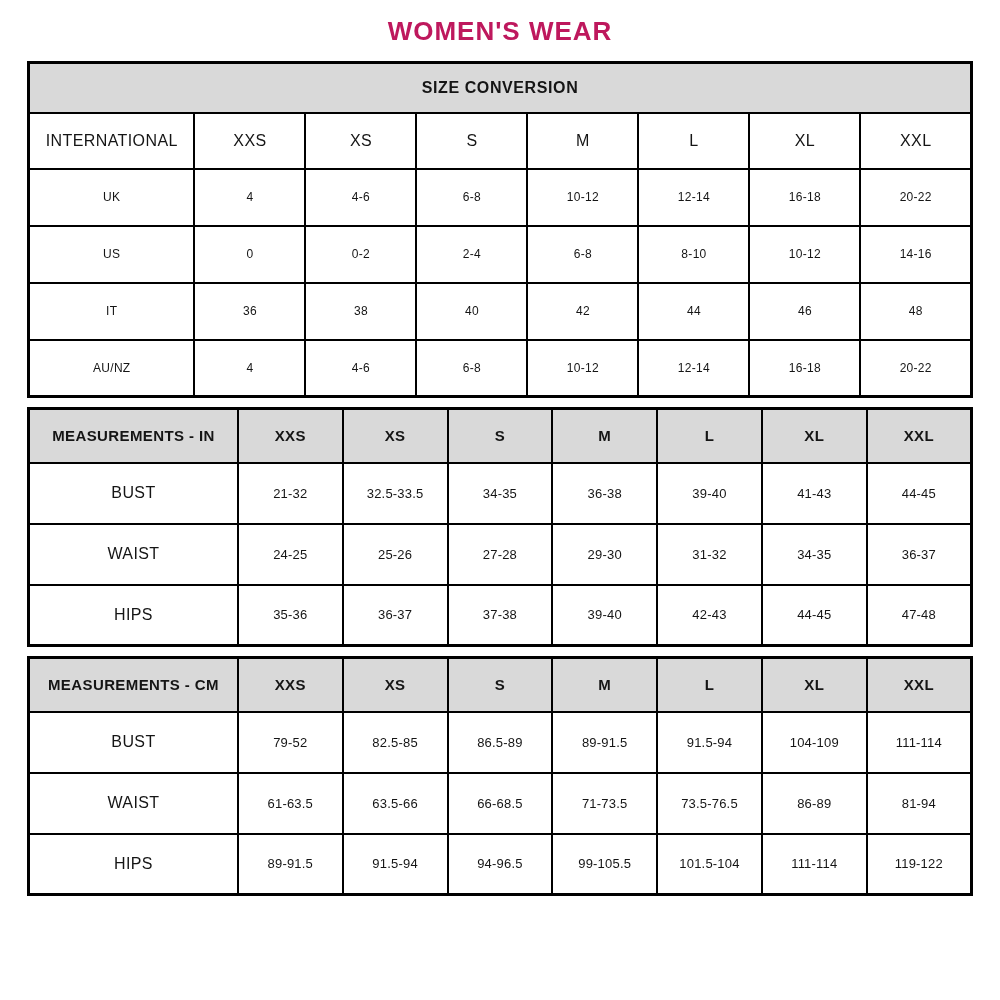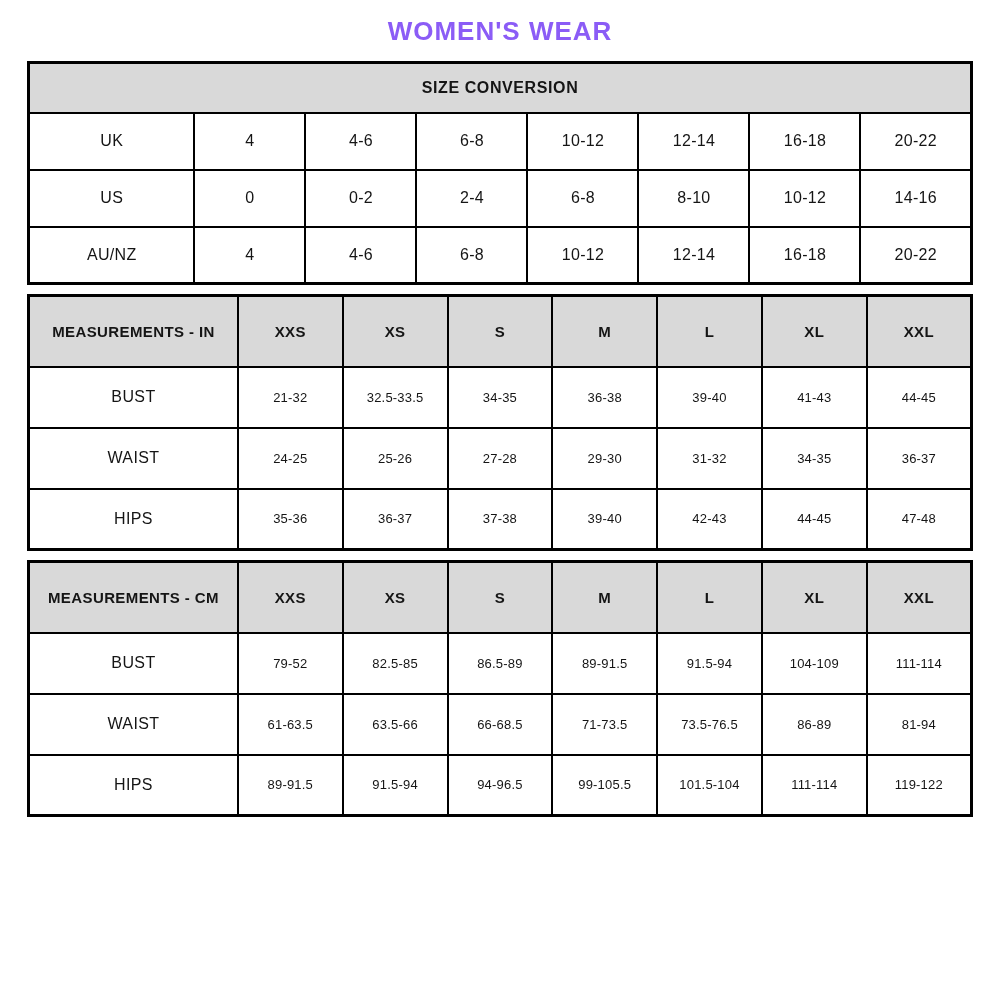--- a/index.html
+++ b/index.html
@@ -14,21 +14,21 @@
   .sheet {
     width: 1000px;
     padding: 8px 27px 10px 27px;
   }
   h1.page-title {
     text-align: center;
     font-size: 26px;
     font-weight: 700;
     letter-spacing: 1px;
     margin: 8px 0 14px 0;
-    color: #8b5cf6;
+    color: #be185d;
   }
   table.tbl {
     border-collapse: collapse;
     width: 100%;
     table-layout: fixed;
     border: 3px solid #000;
     margin-bottom: 9px;
   }
   .tbl th, .tbl td {
     border: 2px solid #000;
@@ -47,27 +47,27 @@
   }
   .conv thead tr.colrow th {
     height: 56px;
     font-weight: 400;
     font-size: 16px;
     letter-spacing: 0.4px;
     background: #ffffff;
   }
   .conv tbody td {
     height: 57px;
-    font-size: 16px;
+    font-size: 12px;
     letter-spacing: 0.3px;
   }
   
   .meas thead th {
     background: #d9d9d9;
-    height: 71px;
+    height: 54px;
     font-size: 15px;
     font-weight: 700;
     letter-spacing: 0.4px;
   }
   .meas tbody td {
     height: 61px;
     font-size: 13px;
     letter-spacing: 0.2px;
   }
   .meas tbody td.rowlabel {
@@ -89,20 +89,30 @@
         <col style="width:11.77%">
         <col style="width:11.77%">
       <col style="width:11.77%">
         <col style="width:11.77%">
         <col style="width:11.77%">
         <col style="width:11.77%">
     </colgroup>
     <thead>
       <tr class="banner-row">
         <th class="banner" colspan="8">SIZE CONVERSION</th>
+      </tr>
+      <tr class="colrow">
+        <th>INTERNATIONAL</th>
+        <th>XXS</th>
+        <th>XS</th>
+        <th>S</th>
+        <th>M</th>
+        <th>L</th>
+        <th>XL</th>
+        <th>XXL</th>
       </tr>
     </thead>
     <tbody>
         <tr>
           <td class="rowlabel">UK</td>
           <td>4</td>
           <td>4-6</td>
           <td>6-8</td>
           <td>10-12</td>
           <td>12-14</td>
@@ -111,20 +121,30 @@
         </tr>
         <tr>
           <td class="rowlabel">US</td>
           <td>0</td>
           <td>0-2</td>
           <td>2-4</td>
           <td>6-8</td>
           <td>8-10</td>
           <td>10-12</td>
           <td>14-16</td>
+        </tr>
+        <tr>
+          <td class="rowlabel">IT</td>
+          <td>36</td>
+          <td>38</td>
+          <td>40</td>
+          <td>42</td>
+          <td>44</td>
+          <td>46</td>
+          <td>48</td>
         </tr>
         <tr>
           <td class="rowlabel">AU/NZ</td>
           <td>4</td>
           <td>4-6</td>
           <td>6-8</td>
           <td>10-12</td>
           <td>12-14</td>
           <td>16-18</td>
           <td>20-22</td>

